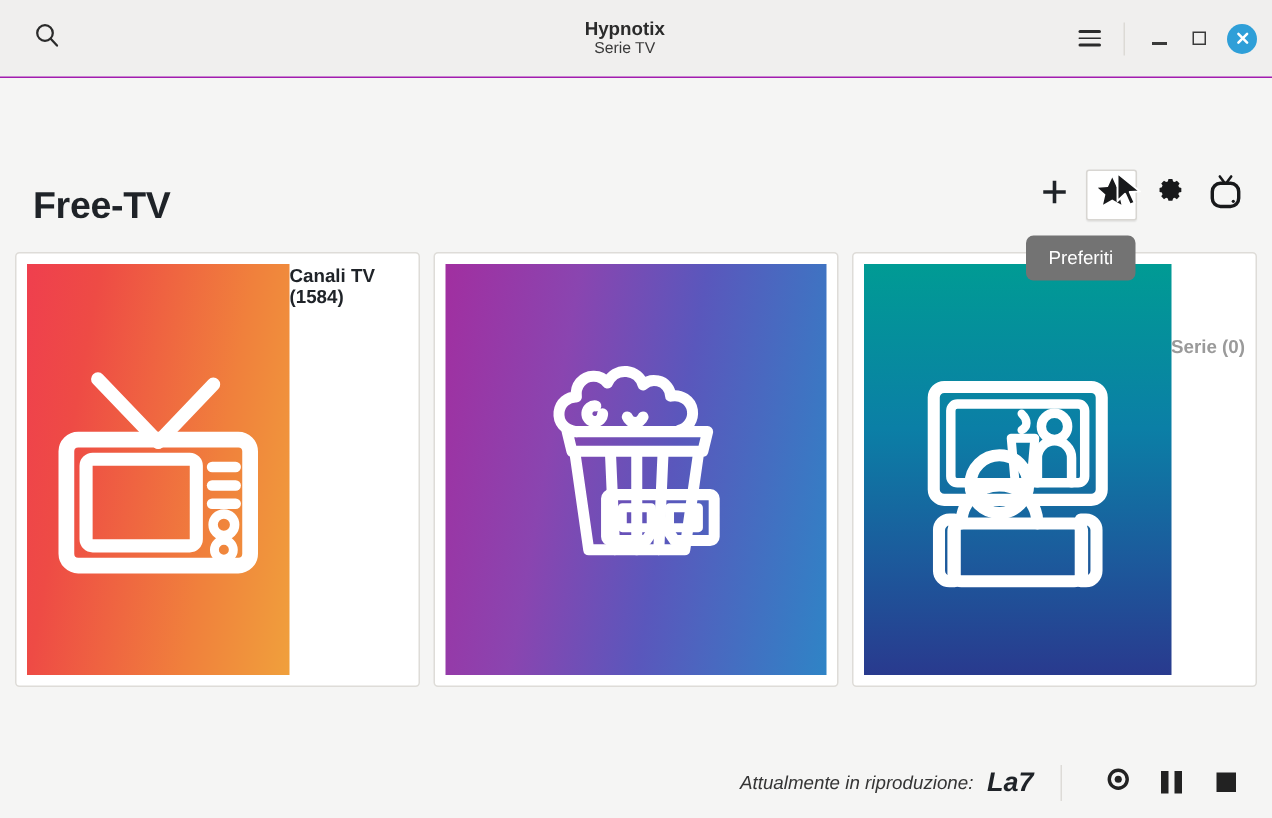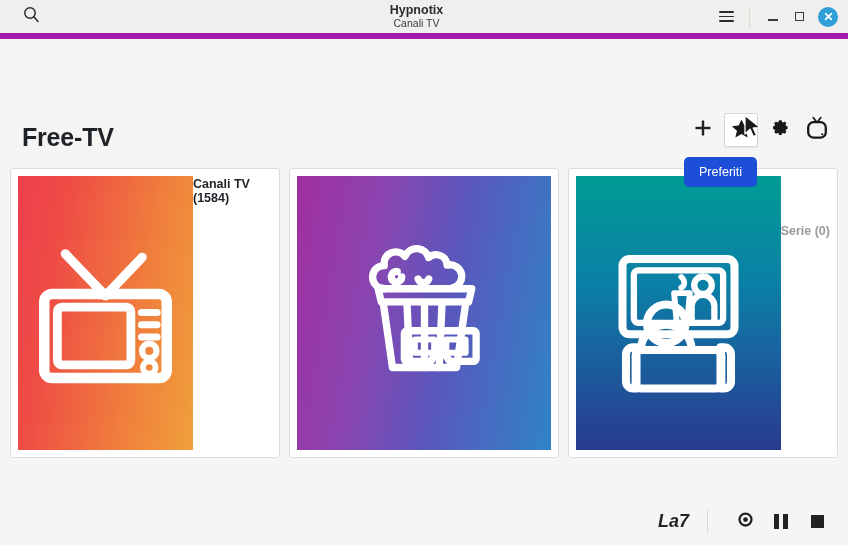--- a/index.html
+++ b/index.html
@@ -7,23 +7,23 @@
     width: 848px; height: 545px;
     font-family: "Liberation Sans", sans-serif;
     background: #f5f5f4;
     overflow: hidden;
   }
   body { position: relative; }
 
   
   .titlebar {
     position: absolute; top: 0; left: 0;
-    width: 848px; height: 39px;
+    width: 848px; height: 52px;
     background: #f0efee;
-    border-bottom: 6px solid #a21caf;
+    border-bottom: 1px solid #a21caf;
     display: flex; align-items: center; gap: 13px;
   }
   .tb-left { width: 120px; display: flex; align-items: center; padding-left: 18px; }
   .tb-center { flex: 1; display: flex; flex-direction: column; align-items: center; justify-content: center; }
   .tb-right { display: flex; align-items: center; padding-right: 10px; }
   .tb-title { font-size: 12.5px; font-weight: bold; color: #2b2b2b; line-height: 14px; }
   .tb-sub { font-size: 10.5px; color: #3a3a3a; line-height: 13px; }
 
   .icon-btn {
     width: 26px; height: 26px;
@@ -74,21 +74,21 @@
 
   
   .cursor {
     position: absolute; left: 744px; top: 115px;
     width: 20px; height: 26px; pointer-events: none; z-index: 40;
   }
 
   
   .tooltip {
     position: absolute; left: 684px; top: 157px;
-    background: #1d4ed8; color: #ffffff;
+    background: #737373; color: #ffffff;
     font-size: 12.5px; padding: 8px 15px;
     border-radius: 5px; z-index: 35;
   }
 
   
   .cards {
     position: absolute; top: 168px; left: 10px;
     width: 828px; height: 290px;
     display: flex; gap: 9px;
   }
@@ -143,21 +143,21 @@
         <svg width="17" height="17" viewBox="0 0 17 17">
           <circle cx="7" cy="7" r="5.2" fill="none" stroke="#2b2b2b" stroke-width="1.5"></circle>
           <line x1="10.8" y1="10.8" x2="15" y2="15.4" stroke="#2b2b2b" stroke-width="1.5" stroke-linecap="round"></line>
         </svg>
       </span>
     </div>
   </div>
 
   <div class="tb-center">
     <div class="tb-title">Hypnotix</div>
-    <div class="tb-sub">Canali TV</div>
+    <div class="tb-sub">Serie TV</div>
   </div>
 
   <div class="tb-right">
     <div class="icon-btn">
       <span class="hamburger">
         <i></i>
           <i></i>
           <i></i>
       </span>
     </div>
@@ -309,20 +309,21 @@
             <path d="M28.5 72c0-8 6.5-14.5 14.5-14.5S57.5 64 57.5 72"></path>
           </g>
         </svg>
       </span>
     </div>
     <div class="card-label disabled">Serie (0)</div>
   </div>
 </div>
 
 <div class="player">
+  <span class="now-label">Attualmente in riproduzione:</span>
   <span class="now-value">La7</span>
   <span class="pl-sep"></span>
 
   <div class="pl-btn">
     <span>
       <svg width="19" height="19" viewBox="0 0 20 20">
         <circle cx="10" cy="10" r="6.3" fill="none" stroke="#222" stroke-width="2.4"></circle>
         <circle cx="10" cy="10" r="2.5" fill="#222"></circle>
       </svg>
     </span>

